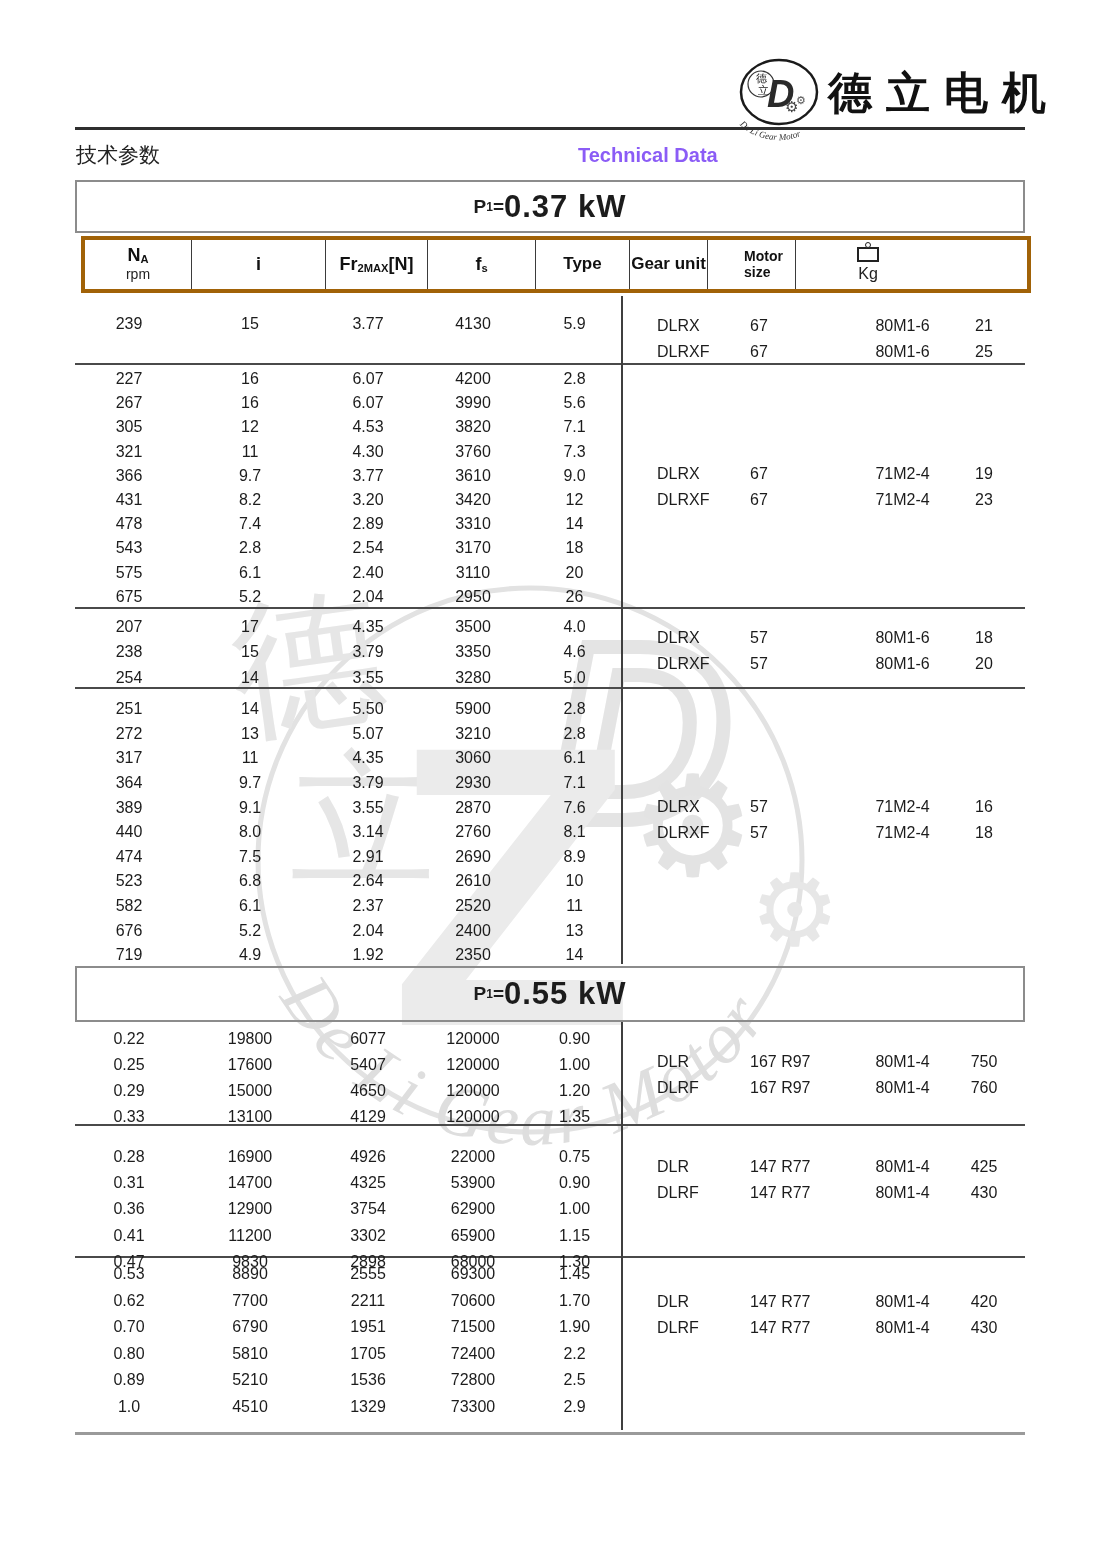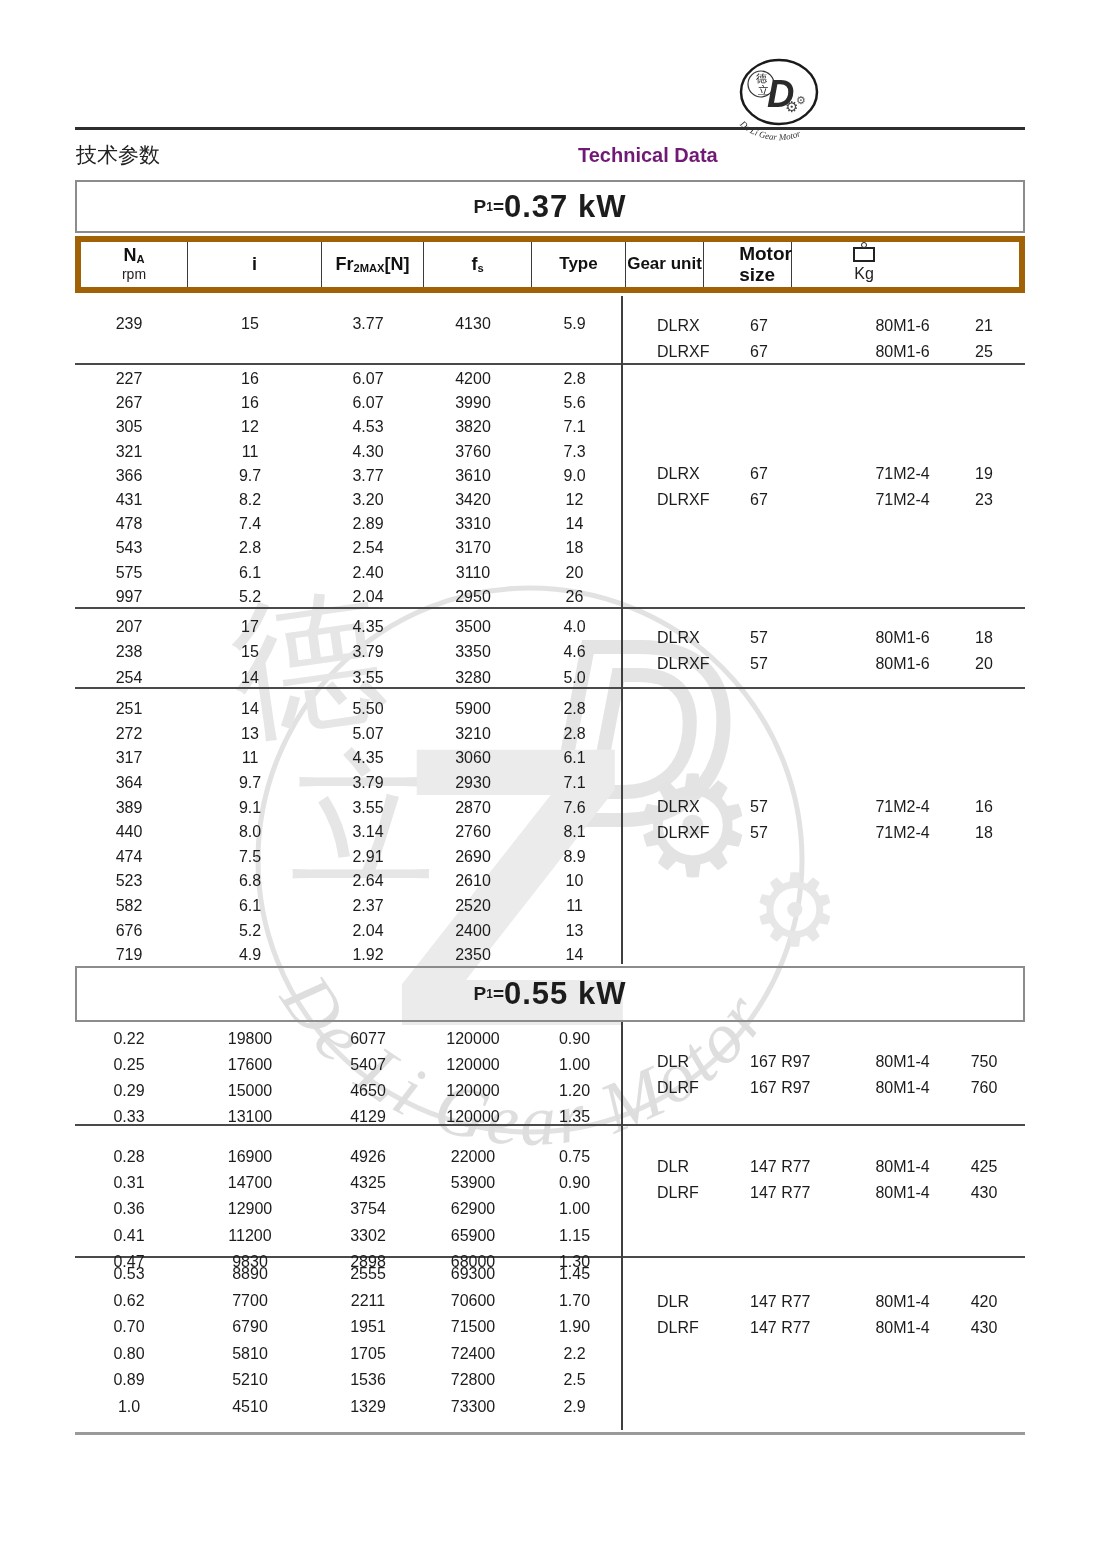--- a/index.html
+++ b/index.html
@@ -3,29 +3,29 @@
 <meta charset="utf-8">
 <style>
   html,body{margin:0;padding:0;background:#fff;}
   .page{position:relative;width:1100px;height:1555px;background:#fff;overflow:hidden;
         font-family:"Liberation Sans", sans-serif;color:#1c1c1c;}
   
   .brand-cn{position:absolute;left:828px;top:64px;font-size:44px;font-weight:bold;
             letter-spacing:14px;color:#111;font-family:"Liberation Serif", serif;}
   .top-rule{position:absolute;left:75px;top:127px;width:950px;height:3px;background:#2e2e2e;}
   .title-cn{position:absolute;left:76px;top:141px;font-size:21px;color:#222;}
-  .title-en{position:absolute;left:578px;top:144px;font-size:20px;font-weight:bold;color:#701a75;}
+  .title-en{position:absolute;left:578px;top:144px;font-size:20px;font-weight:bold;color:#8b5cf6;}
   
   .pbox{position:absolute;left:75px;width:950px;border:2px solid #8c8c8c;box-sizing:border-box;
         display:flex;align-items:center;justify-content:center;z-index:2;}
   .pbox .p-small{font-size:19px;font-weight:bold;}
   .pbox .p-sub{font-size:12px;font-weight:bold;vertical-align:-3px;}
   .pbox .p-big{font-size:31px;font-weight:bold;letter-spacing:1px;}
   
-  .thead{position:absolute;left:75px;top:236px;width:950px;height:57px;border:6px solid #a16207;
+  .thead{position:absolute;left:81px;top:236px;width:950px;height:57px;border:4px solid #a16207;
          box-sizing:border-box;display:grid;grid-template-columns:107px 134px 102px 108px 94px 78px 88px 144px 91px;
          z-index:2;background:transparent;}
   .hcell{border-right:1.5px solid #3b3b3b;display:flex;flex-direction:column;
          align-items:center;justify-content:center;line-height:1.1;}
   .hcell:last-child{border-right:none;}
   .hmain{font-size:18px;font-weight:bold;color:#111;}
   .hunit{font-size:14px;color:#222;margin-top:1px;}
   .sb{font-size:62%;vertical-align:-2px;}
   .kg-icon{width:18px;height:11px;border:2px solid #222;position:relative;margin-bottom:2px;}
   .kg-knob{position:absolute;left:50%;top:-7px;margin-left:-3px;width:4px;height:4px;
@@ -82,20 +82,21 @@
     <text x="34" y="57" font-size="38" font-weight="bold" font-style="italic" fill="#2a2a2a">D</text>
     <text x="52" y="62" font-size="15" fill="#444">⚙</text>
     <text x="63" y="54" font-size="11" fill="#555">⚙</text>
     <defs>
       <path id="logoarc" d="M 4,72 A 52 44 0 0 0 88,72" fill="none"></path>
     </defs>
     <text font-size="9" font-style="italic" font-family="Liberation Serif, serif" fill="#333">
       <textPath href="#logoarc" startOffset="4%">De Li Gear Motor</textPath>
     </text>
   </svg>
+  <div class="brand-cn">德立电机</div>
 
   <div class="top-rule"></div>
   <div class="title-cn">技术参数</div>
   <div class="title-en">Technical Data</div>
 
   <div class="pbox" style="top:180px;height:53px;">
     <span class="p-small">P</span>
       <span class="p-sub">1</span>
       <span class="p-small">=</span>
       <span class="p-big">0.37 kW</span>
@@ -115,21 +116,21 @@
     <div class="hcell">
       <div class="hmain"><span>f</span><span class="sb">s</span></div>
     </div>
     <div class="hcell">
       <div class="hmain" style="font-size:17px;">Type</div>
     </div>
     <div class="hcell">
       <div class="hmain" style="font-size:17px;">Gear unit</div>
     </div>
     <div class="hcell">
-      <div class="hmain" style="font-size:19px;padding-left:36px;">Motor size</div>
+      <div class="hmain" style="font-size:14px;padding-left:36px;">Motor size</div>
     </div>
     <div class="hcell">
       <div class="kg-icon">
           <div class="kg-knob"></div>
         </div>
       <div class="hunit" style="font-size:16px;">Kg</div>
     </div>
   </div>
 
   <div class="pbox" style="top:966px;height:56px;">
@@ -200,21 +201,21 @@
           <div class="c">543</div>
           <div class="c">2.8</div>
           <div class="c">2.54</div>
           <div class="c">3170</div>
           <div class="c">18</div>
           <div class="c">575</div>
           <div class="c">6.1</div>
           <div class="c">2.40</div>
           <div class="c">3110</div>
           <div class="c">20</div>
-          <div class="c">997</div>
+          <div class="c">675</div>
           <div class="c">5.2</div>
           <div class="c">2.04</div>
           <div class="c">2950</div>
           <div class="c">26</div>
         </div>
         <div class="bright" style="top: 96px;">
           <div class="c t">DLRX</div>
           <div class="c g">67</div>
           <div class="c m">71M2-4</div>
           <div class="c k">19</div>

